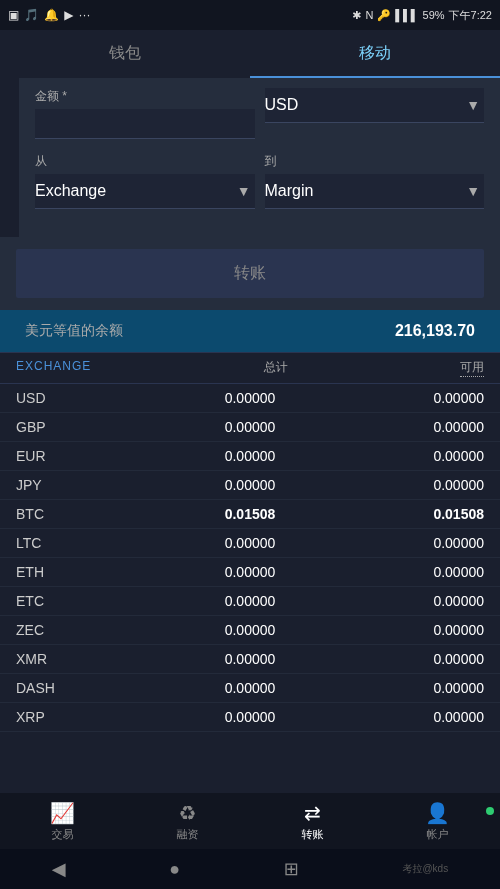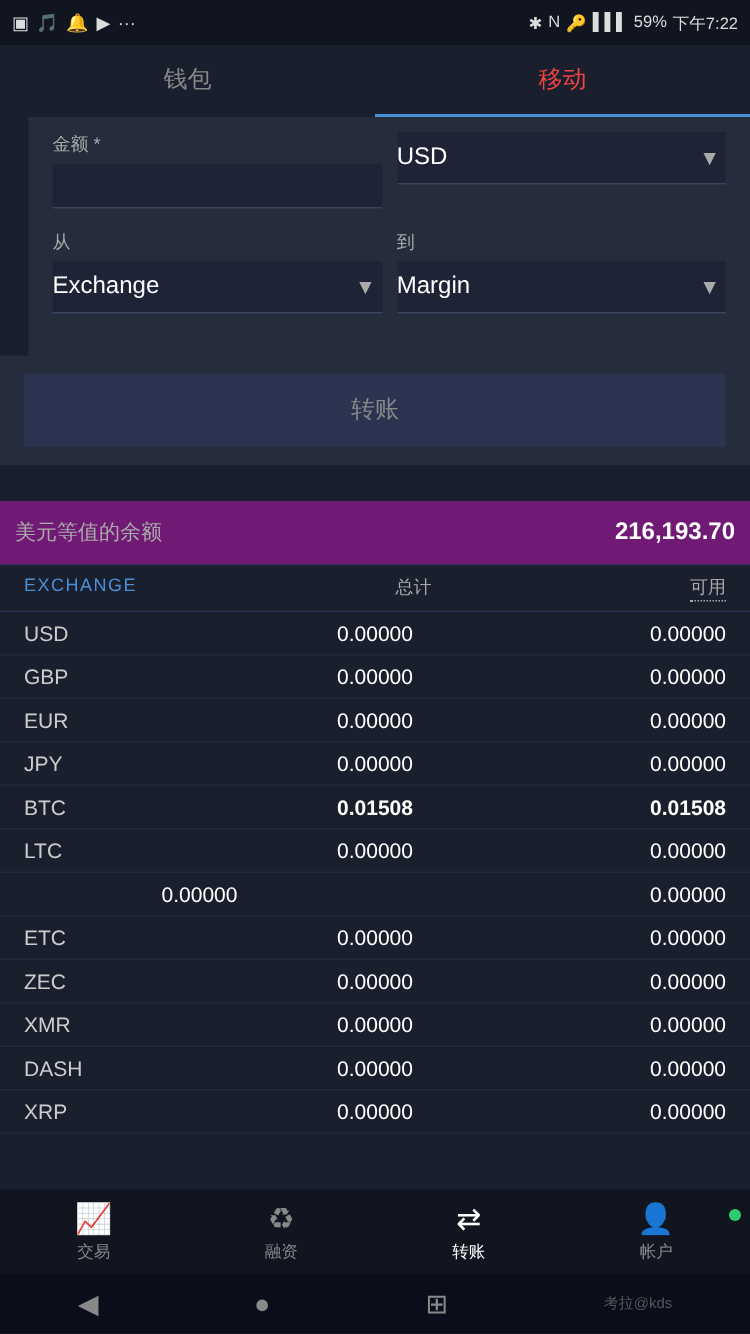--- a/index.html
+++ b/index.html
@@ -39,21 +39,21 @@
       flex: 1;
       display: flex;
       align-items: center;
       justify-content: center;
       font-size: 16px;
       color: #888;
       cursor: pointer;
       border-bottom: 2px solid transparent;
     }
     .tab-item.active {
-      color: #ef4444;
+      color: #7dd3fc;
       border-bottom: 2px solid #4a90d9;
     }
 
     
     .form-section {
       background: #252d3d;
       padding: 10px 16px 16px;
       margin-left: 19px;
     }
     .form-label {
@@ -109,27 +109,26 @@
       color: #888;
       border: none;
       padding: 14px;
       font-size: 16px;
       cursor: pointer;
       border-radius: 2px;
     }
 
     
     .balance-section {
-      padding: 12px 10px;
-      background: #701a75;
+      padding: 12px 25px;
+      background: #0c4a6e;
       display: flex;
       justify-content: space-between;
       align-items: center;
       border-bottom: 1px solid #2a3450;
-      margin-top: 24px;
     }
     .balance-label {
       font-size: 14px;
       color: #aaa;
     }
     .balance-value {
       font-size: 16px;
       color: #fff;
       font-weight: bold;
     }
@@ -360,20 +359,21 @@
       <span class="exchange-row-currency highlight">BTC</span>
       <span class="exchange-row-total highlight">0.01508</span>
       <span class="exchange-row-available highlight">0.01508</span>
     </div>
       <div class="exchange-row">
       <span class="exchange-row-currency ">LTC</span>
       <span class="exchange-row-total ">0.00000</span>
       <span class="exchange-row-available ">0.00000</span>
     </div>
       <div class="exchange-row">
+      <span class="exchange-row-currency ">ETH</span>
       <span class="exchange-row-total ">0.00000</span>
       <span class="exchange-row-available ">0.00000</span>
     </div>
       <div class="exchange-row">
       <span class="exchange-row-currency ">ETC</span>
       <span class="exchange-row-total ">0.00000</span>
       <span class="exchange-row-available ">0.00000</span>
     </div>
       <div class="exchange-row">
       <span class="exchange-row-currency ">ZEC</span>

